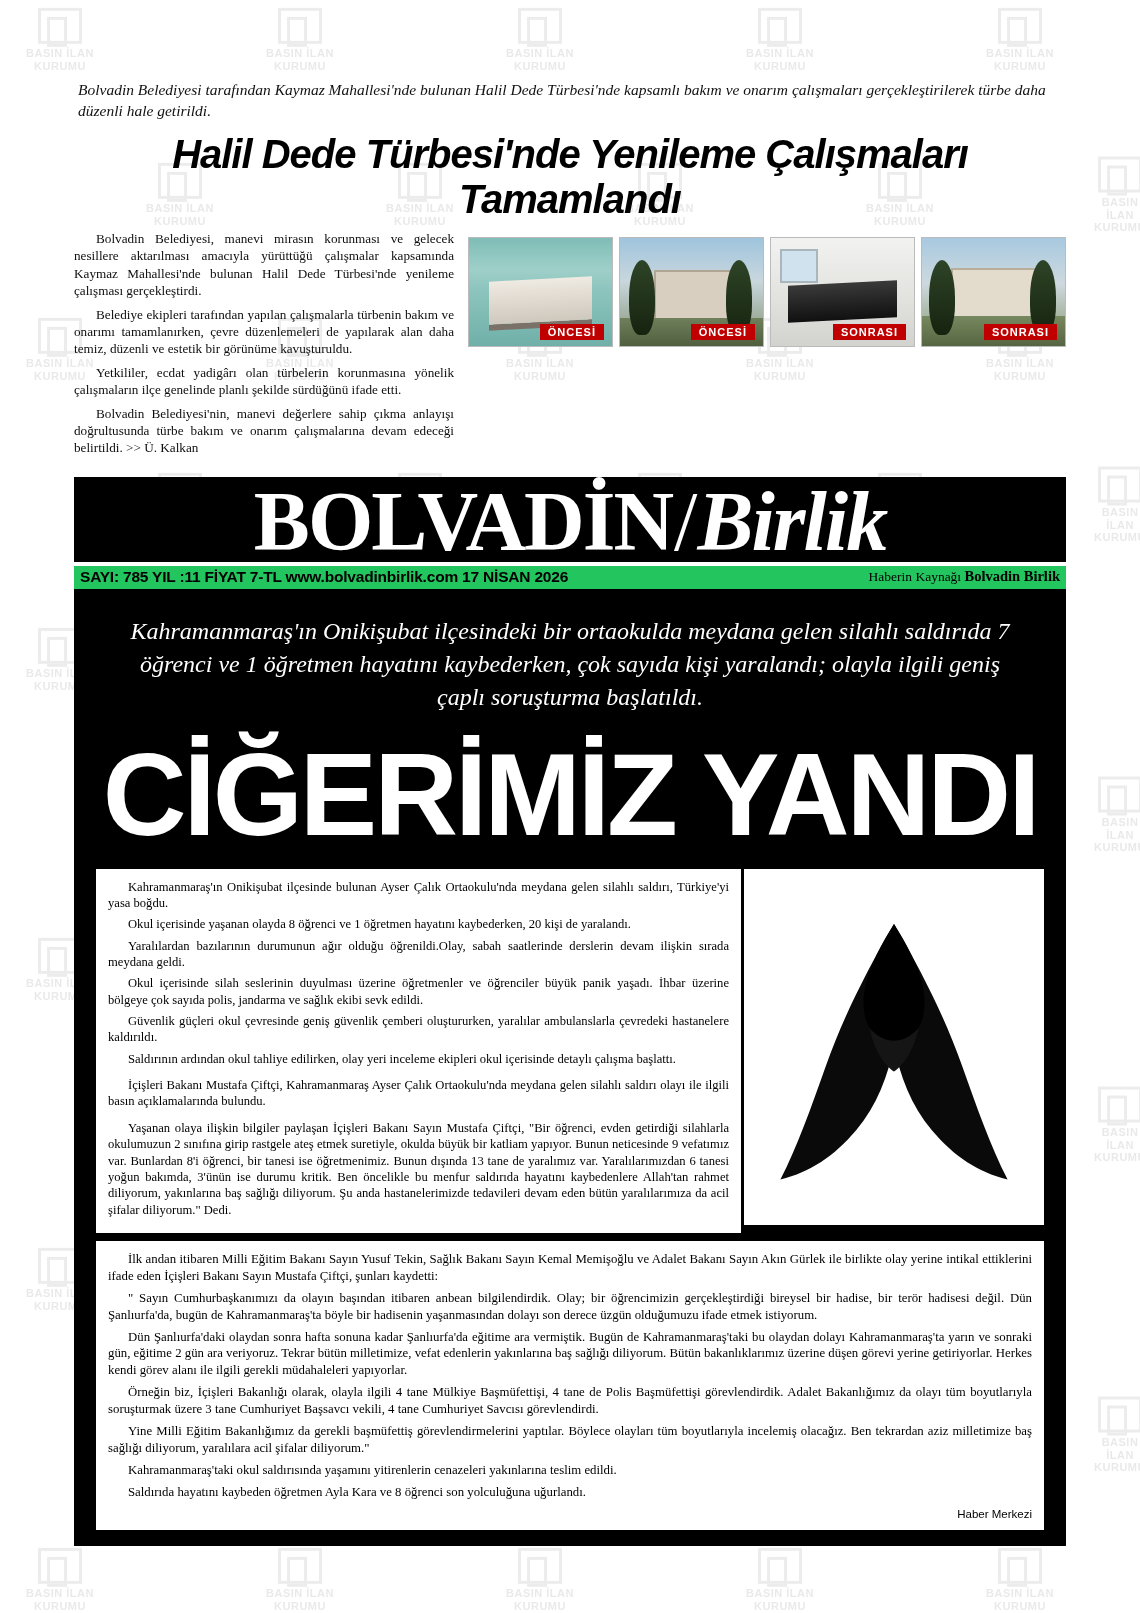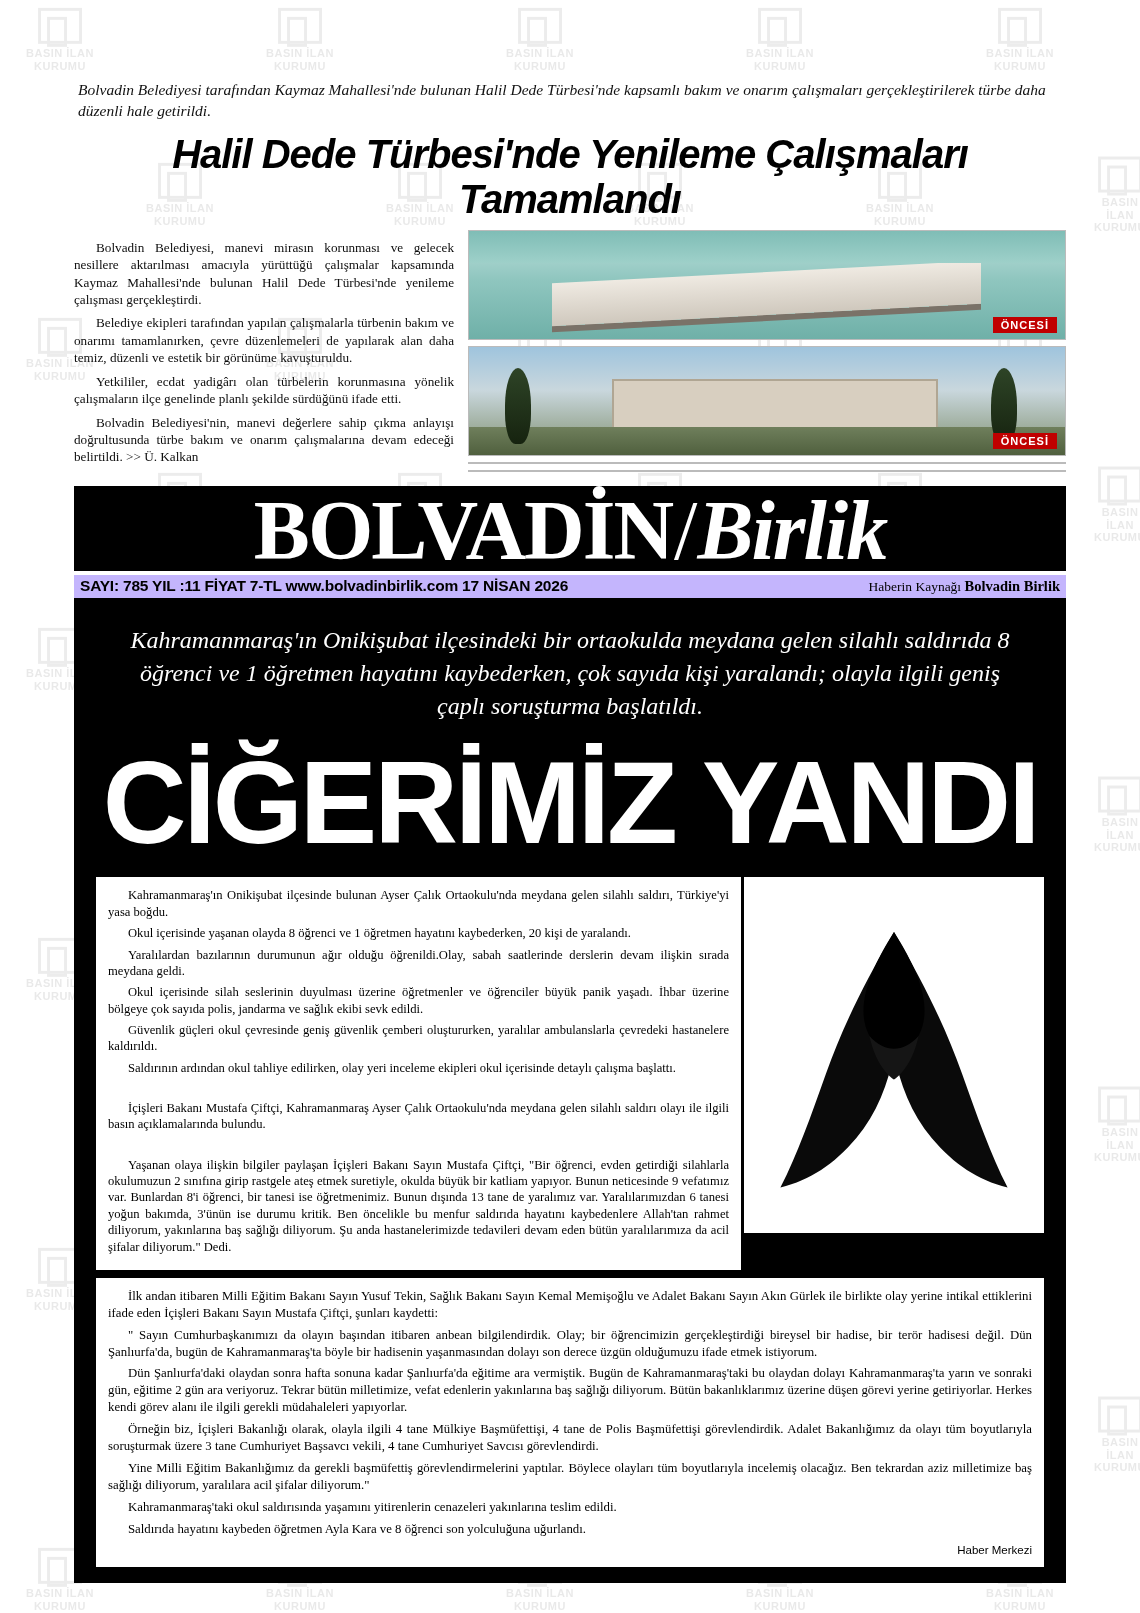--- a/index.html
+++ b/index.html
@@ -76,21 +76,21 @@
     font-size:13.2px;
     line-height:1.32;
     text-align:justify;
     color:#0d0d0d;
   }
   .top-text p { margin:0 0 6px 0; text-indent:22px; }
 
   .photo-grid {
     flex:1;
     display:grid;
-    grid-template-columns:1fr;
+    grid-template-columns:1fr 1fr 1fr 1fr;
     grid-template-rows:110px 110px;
     gap:6px;
   }
   .photo {
     position:relative;
     overflow:hidden;
     border:1px solid #bbb;
   }
   .photo .tag {
     position:absolute;
@@ -187,24 +187,24 @@
     text-align:center;
     white-space:nowrap;
   }
   .mast-title .slash {
     font-weight:normal;
     padding:0 2px;
   }
   .mast-title .italicpart { font-style:italic; }
 
   .mast-strip {
-    background:#c4b5fd;
+    background:#22c55e;
     color:#000;
     display:flex;
-    align-items:center;
+    align-items:flex-start;
     justify-content:space-between;
     padding:2px 6px 3px 6px;
     margin-top:4px;
   }
   .mast-left {
     font-family:"Liberation Sans", sans-serif;
     font-weight:bold;
     font-size:15.5px;
     letter-spacing:-.2px;
   }
@@ -248,21 +248,21 @@
     flex:1;
     background:#fff;
     color:#000;
     padding:10px 12px;
     font-family:"Liberation Serif", serif;
     font-size:12.6px;
     line-height:1.3;
     text-align:justify;
   }
   .main-text p { margin:0 0 5px 0; text-indent:20px; }
-  .main-text p.gap { margin-top:24px; }
+  .main-text p.gap { margin-top:10px; }
   .ribbon-wrap {
     width:300px;
     background:#fff;
     padding:8px;
   }
   .ribbon-box {
     width:100%;
     height:340px;
     background:#fff;
     position:relative;
@@ -391,21 +391,21 @@
   </div>
   <div class="mast-strip">
     <div class="mast-left">SAYI: 785 YIL :11 FİYAT 7-TL www.bolvadinbirlik.com  17 NİSAN 2026</div>
     <div class="mast-right">
       <span>Haberin Kaynağı</span>
       <b>Bolvadin Birlik</b>
     </div>
   </div>
 
   <div class="main-story">
-    <div class="main-kicker">Kahramanmaraş'ın Onikişubat ilçesindeki bir ortaokulda meydana gelen silahlı saldırıda 8 öğrenci ve 1 öğretmen hayatını kaybederken, çok sayıda kişi yaralandı; olayla ilgili geniş çaplı soruşturma başlatıldı.</div>
+    <div class="main-kicker">Kahramanmaraş'ın Onikişubat ilçesindeki bir ortaokulda meydana gelen silahlı saldırıda 7 öğrenci ve 1 öğretmen hayatını kaybederken, çok sayıda kişi yaralandı; olayla ilgili geniş çaplı soruşturma başlatıldı.</div>
     <div class="main-headline">CİĞERİMİZ YANDI</div>
 
     <div class="main-cols">
       <div class="main-text">
         <p>Kahramanmaraş'ın Onikişubat ilçesinde bulunan Ayser Çalık Ortaokulu'nda meydana gelen silahlı saldırı, Türkiye'yi yasa boğdu.</p>
         <p>Okul içerisinde yaşanan olayda 8 öğrenci ve 1 öğretmen hayatını kaybederken, 20 kişi de yaralandı.</p>
         <p>Yaralılardan bazılarının durumunun ağır olduğu öğrenildi.Olay, sabah saatlerinde derslerin devam ilişkin sırada meydana geldi.</p>
         <p>Okul içerisinde silah seslerinin duyulması üzerine öğretmenler ve öğrenciler büyük panik yaşadı. İhbar üzerine bölgeye çok sayıda polis, jandarma ve sağlık ekibi sevk edildi.</p>
         <p>Güvenlik güçleri okul çevresinde geniş güvenlik çemberi oluştururken, yaralılar ambulanslarla çevredeki hastanelere kaldırıldı.</p>
         <p>Saldırının ardından okul tahliye edilirken, olay yeri inceleme ekipleri okul içerisinde detaylı çalışma başlattı.</p>

